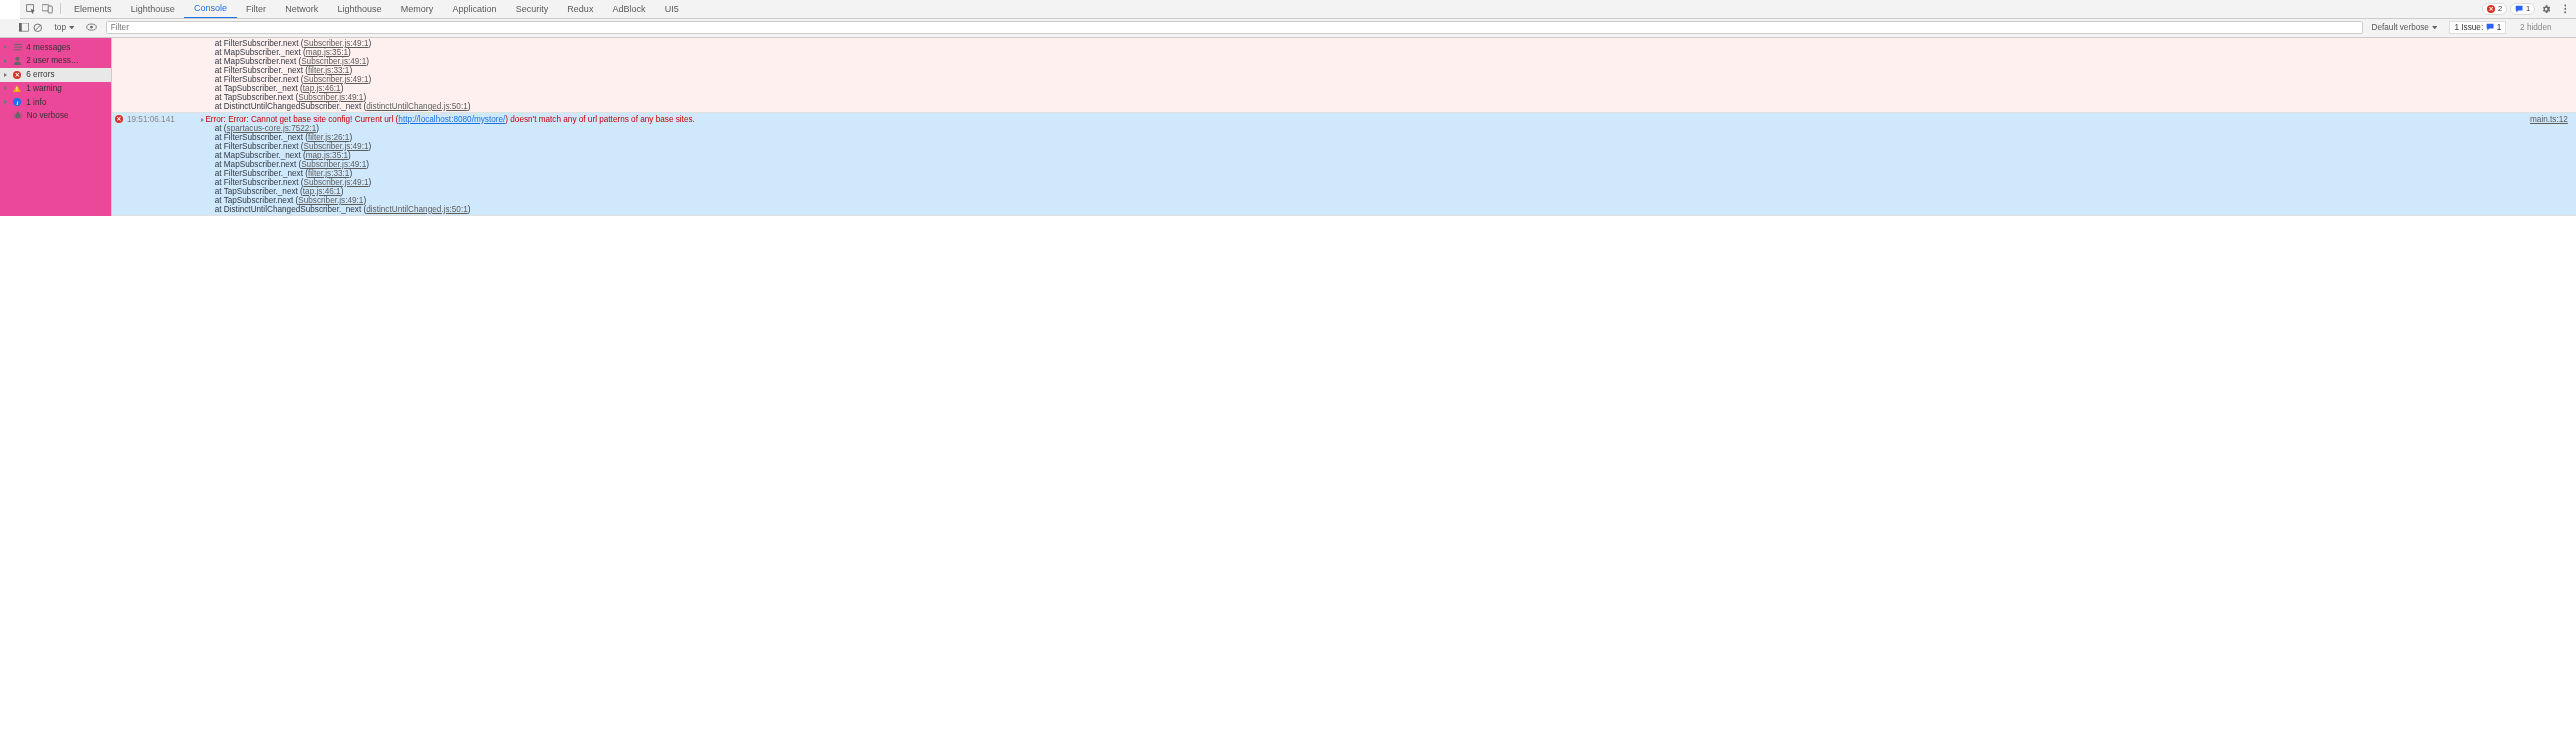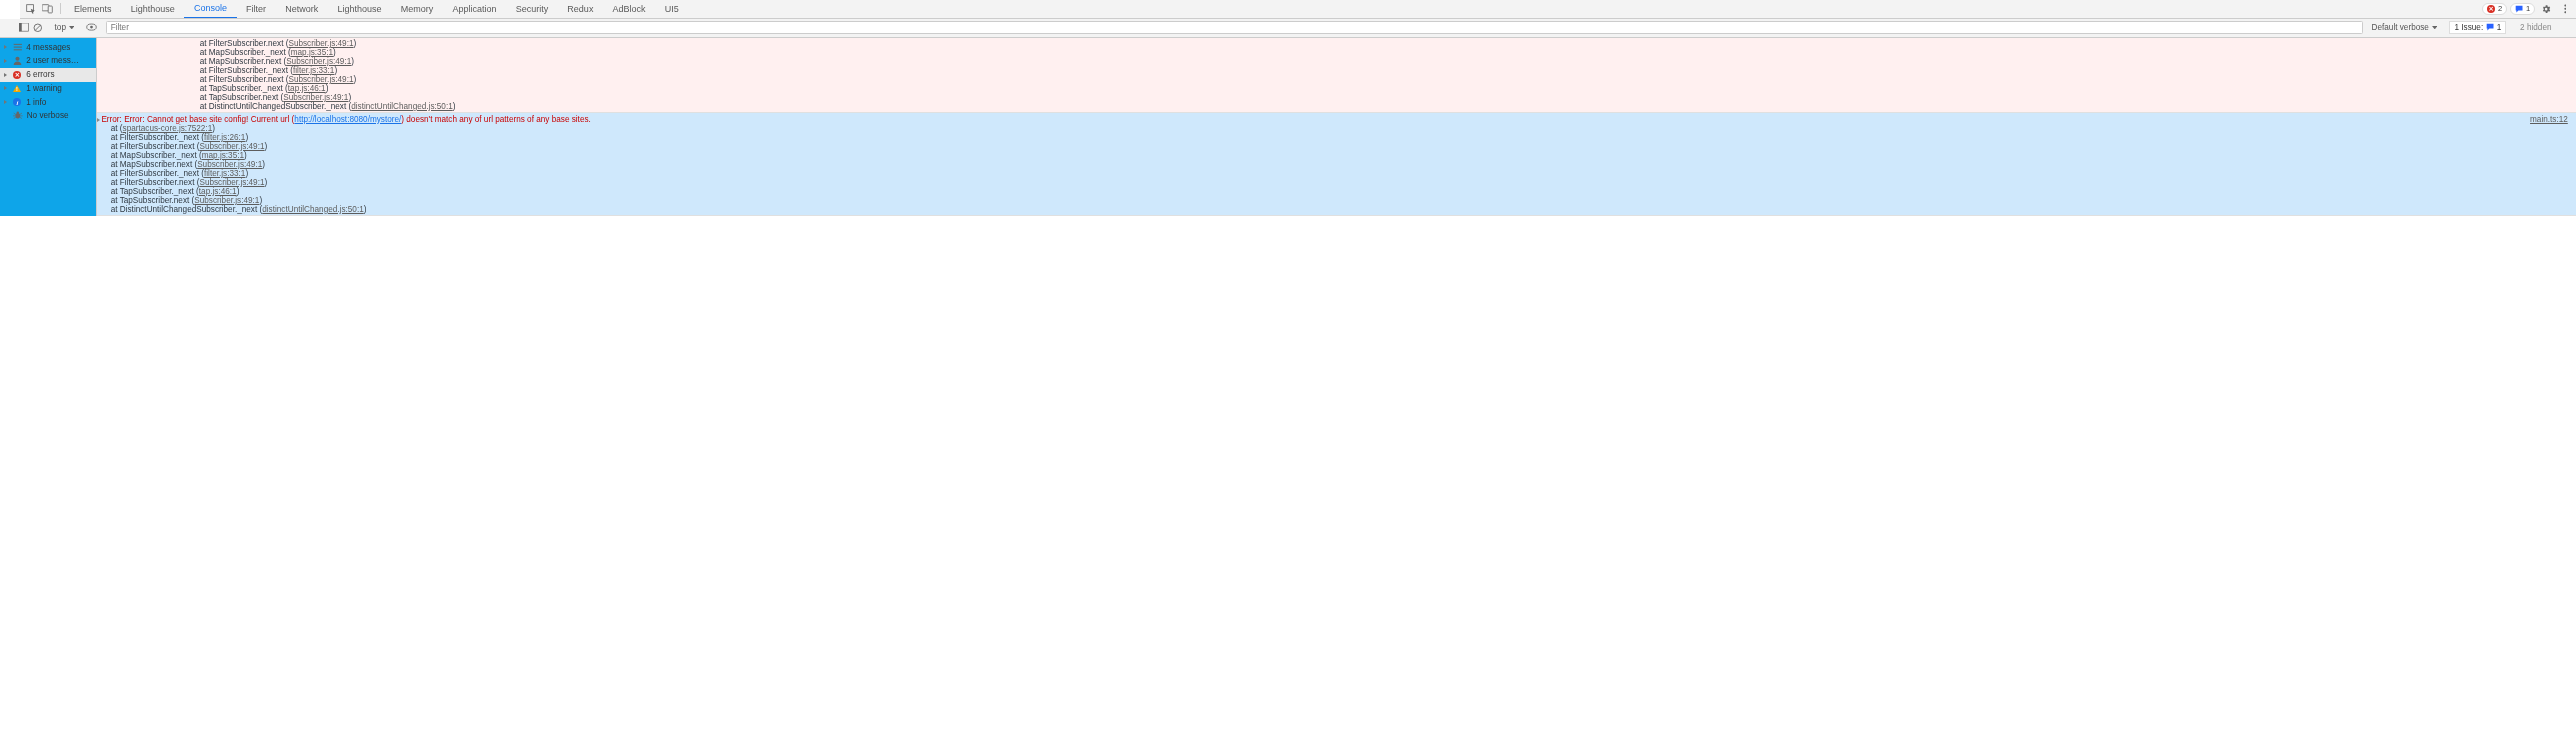--- a/index.html
+++ b/index.html
@@ -15,21 +15,21 @@
 .pill { display: inline-flex; align-items: center; gap: 2.7px; border: 0.7px solid #ddd; border-radius: 6.8px; padding: 0.7px 4.1px; font-size: 7.5px; background: #fff; }
 .pill.msg svg { fill: #2962ff; }
 
 .toolbar-sub { height: 19px; border-bottom: 0.7px solid #ccc; display: flex; align-items: center; background: #f3f3f3; padding: 0 19px; gap: 4.1px; }
 .filter-input { flex: 1; border: 0.7px solid #ccc; border-radius: 1.4px; height: 13.7px; padding: 0 4.1px; font-size: 8.2px; background: #fff; }
 .dropdown { display: inline-flex; align-items: center; gap: 2.7px; padding: 0 4.1px; color: #555; cursor: pointer; }
 .issues-box { border: 0.7px solid #ddd; border-radius: 0; padding: 0.7px 4.1px; background: #fff; display: inline-flex; align-items: center; gap: 2.7px; }
 .hidden-txt { color: #888; padding: 0 5.5px; }
 
 .main { display: flex; height: calc(100% - 38px); }
-.sidebar { width: 97px; border-right: 0.7px solid #ccc; padding-top: 2.7px; background: #0ea5e9; }
+.sidebar { width: 112px; border-right: 0.7px solid #ccc; padding-top: 2.7px; background: #ec4899; }
 .side-item { display: flex; align-items: center; gap: 4.1px; padding: 2.1px 4.1px; cursor: pointer; }
 .side-item.selected { background: #e8e8e8; }
 .side-item .sicon { width: 9.6px; height: 9.6px; display: inline-flex; align-items: center; justify-content: center; }
 .arrow-right { width: 0; height: 0; border-left: 3.4px solid #757575; border-top: 2.7px solid transparent; border-bottom: 2.7px solid transparent; margin-right: 1.4px; }
 .arrow-none { width: 4.8px; }
 
 .log-area { flex: 1; font-family: Menlo, Consolas, monospace; font-size: 8.2px; }
 .entry { display: flex; border-bottom: 0.7px solid #e0e0e0; }
 .entry .gutter { width: 89px; flex-shrink: 0; display: flex; align-items: flex-start; padding: 1.4px 2.7px; gap: 4.1px; }
 .entry .gutter .ts { color: #888; }
@@ -226,17 +226,21 @@
           <div class="stack-line">    at MapSubscriber._next (<span class="link">map.js:35:1</span>)</div>
           <div class="stack-line">    at MapSubscriber.next (<span class="link">Subscriber.js:49:1</span>)</div>
           <div class="stack-line">    at FilterSubscriber._next (<span class="link">filter.js:33:1</span>)</div>
           <div class="stack-line">    at FilterSubscriber.next (<span class="link">Subscriber.js:49:1</span>)</div>
           <div class="stack-line">    at TapSubscriber._next (<span class="link">tap.js:46:1</span>)</div>
           <div class="stack-line">    at TapSubscriber.next (<span class="link">Subscriber.js:49:1</span>)</div>
           <div class="stack-line">    at DistinctUntilChangedSubscriber._next (<span class="link">distinctUntilChanged.js:50:1</span>)</div>
         </div>
       </div>
       <div class="entry err-sel">
+        <div class="gutter">
+          <span class="icon-error">✕</span>
+          <span class="ts">19:51:06.141</span>
+        </div>
         <div class="body"><span class="src-link">main.ts:12</span><span class="entry-arrow"></span><span class="err-text">Error: Error: Cannot get base site config! Current url (<span class="url-link">http://localhost:8080/mystore/</span>) doesn't match any of url patterns of any base sites.</span><div class="stack-line">    at (<span class="link">spartacus-core.js:7522:1</span>)</div><div class="stack-line">    at FilterSubscriber._next (<span class="link">filter.js:26:1</span>)</div><div class="stack-line">    at FilterSubscriber.next (<span class="link">Subscriber.js:49:1</span>)</div><div class="stack-line">    at MapSubscriber._next (<span class="link">map.js:35:1</span>)</div><div class="stack-line">    at MapSubscriber.next (<span class="link">Subscriber.js:49:1</span>)</div><div class="stack-line">    at FilterSubscriber._next (<span class="link">filter.js:33:1</span>)</div><div class="stack-line">    at FilterSubscriber.next (<span class="link">Subscriber.js:49:1</span>)</div><div class="stack-line">    at TapSubscriber._next (<span class="link">tap.js:46:1</span>)</div><div class="stack-line">    at TapSubscriber.next (<span class="link">Subscriber.js:49:1</span>)</div><div class="stack-line">    at DistinctUntilChangedSubscriber._next (<span class="link">distinctUntilChanged.js:50:1</span>)</div></div>
       </div>
     </div>
 </div>
 
 
 </body></html>

